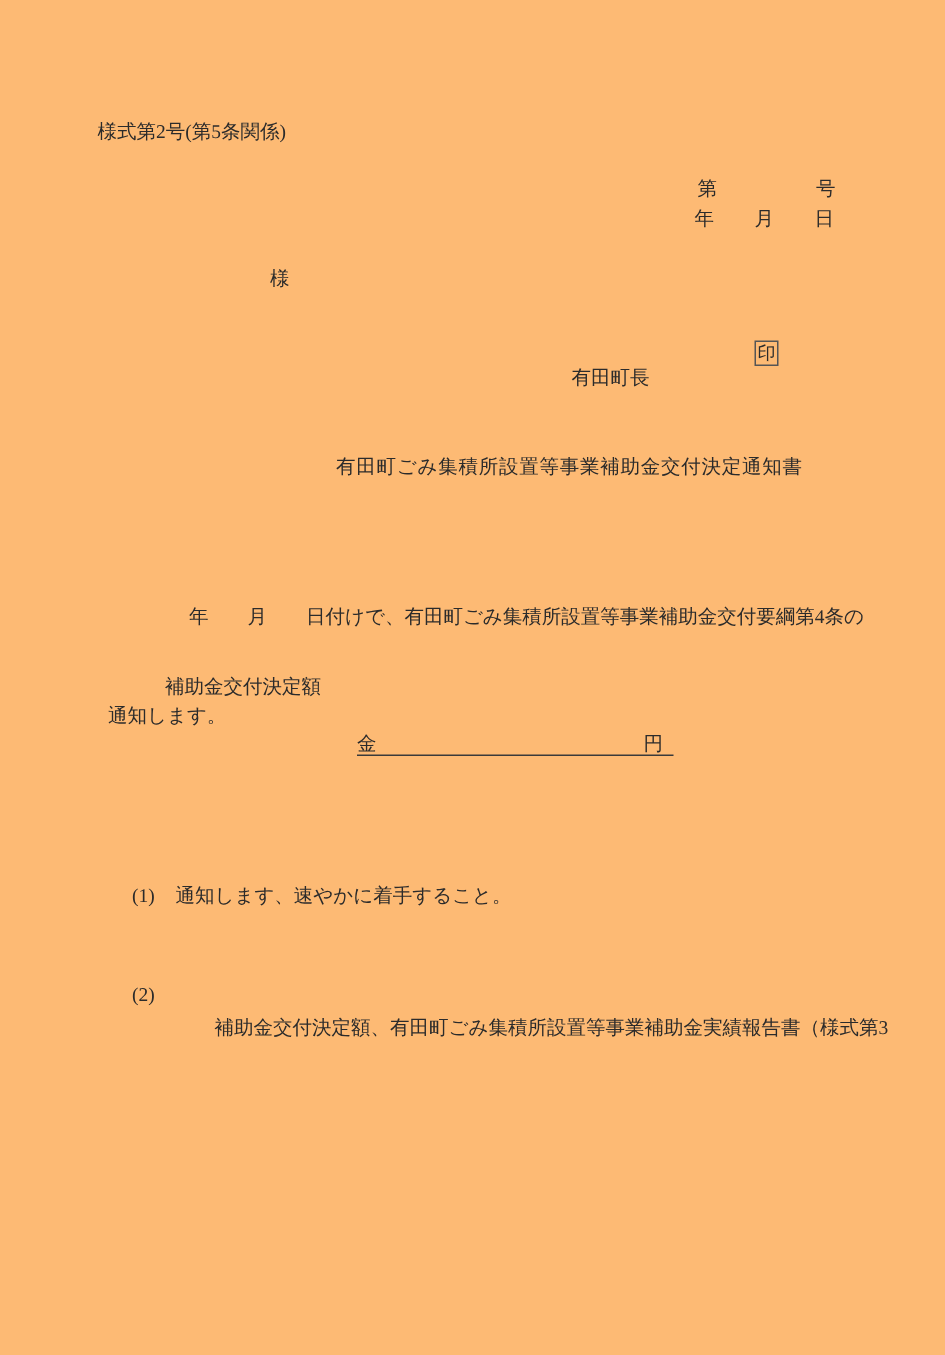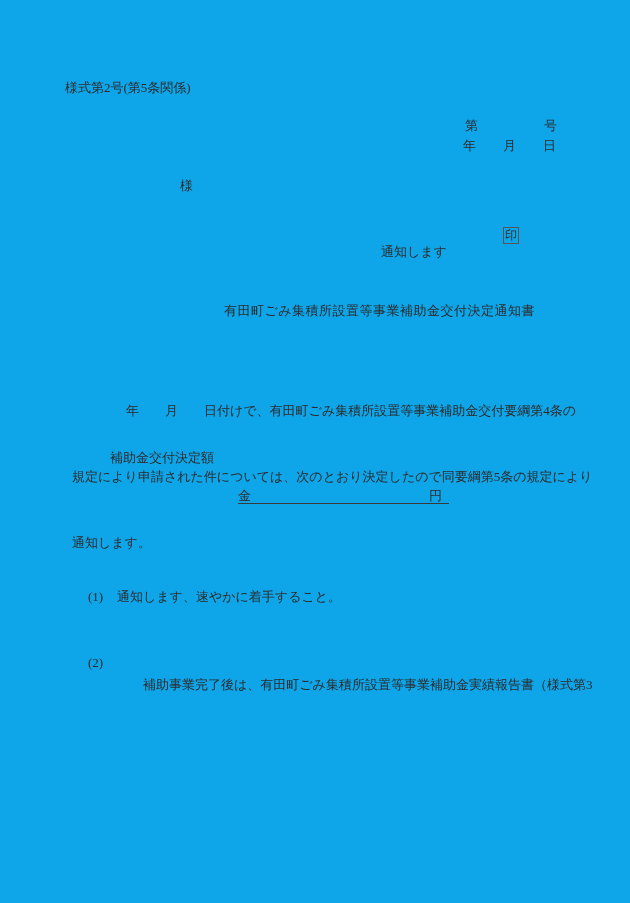--- a/index.html
+++ b/index.html
@@ -1,21 +1,21 @@
 <!DOCTYPE html>
 <html><head>
 <meta charset="utf-8">
 <style>
   * { margin: 0; padding: 0; box-sizing: border-box; }
   html, body { background: #fdfdfd; }
   .page {
     position: relative;
     width: 630px;
     height: 903px;
-    background: #0ea5e9;
+    background: #fdba74;
     font-family: "Liberation Serif", "DejaVu Serif", serif;
     font-size: 13px;
     color: #2b2b2b;
     overflow: hidden;
   }
   .abs { position: absolute; white-space: pre; }
 
   .form-label { left: 65px; top: 79px; }
 
   .doc-number-line {
@@ -73,45 +73,44 @@
 
   <div class="abs date-line">
     <span>年</span>
     <span>月</span>
     <span>日</span>
   </div>
 
   <div class="abs addressee">様</div>
 
   <div class="abs sender-line">
-    <span>通知します</span>
+    <span>有田町長</span>
     <span class="seal-box">印</span>
   </div>
 
   <div class="abs doc-title">有田町ごみ集積所設置等事業補助金交付決定通知書</div>
 
   <div class="abs body-block">
     <div class="body-line indent">年　　月　　日付けで、有田町ごみ集積所設置等事業補助金交付要綱第4条の</div>
-    <div class="body-line">規定により申請された件については、次のとおり決定したので同要綱第5条の規定により</div>
     <div class="body-line">通知します。</div>
   </div>
 
   <div class="abs amount-heading">補助金交付決定額</div>
 
   <div class="abs amount-line">
     <span>金</span>
     <span class="yen">円</span>
   </div>
 
   <div class="abs conditions">
     <div class="cond-item">
       <span class="cond-num">(1)</span>
       <span class="cond-text">通知します、速やかに着手すること。</span>
     </div>
     <div class="cond-item">
       <span class="cond-num">(2)</span>
       <span class="cond-text">
-        <span>補助事業完了後は、有田町ごみ集積所設置等事業補助金実績報告書（様式第3</span><br>
+        <span>補助金交付決定額、有田町ごみ集積所設置等事業補助金実績報告書（様式第3</span><br>
       </span>
     </div>
   </div>
 
 </div>
 
 </body></html>

